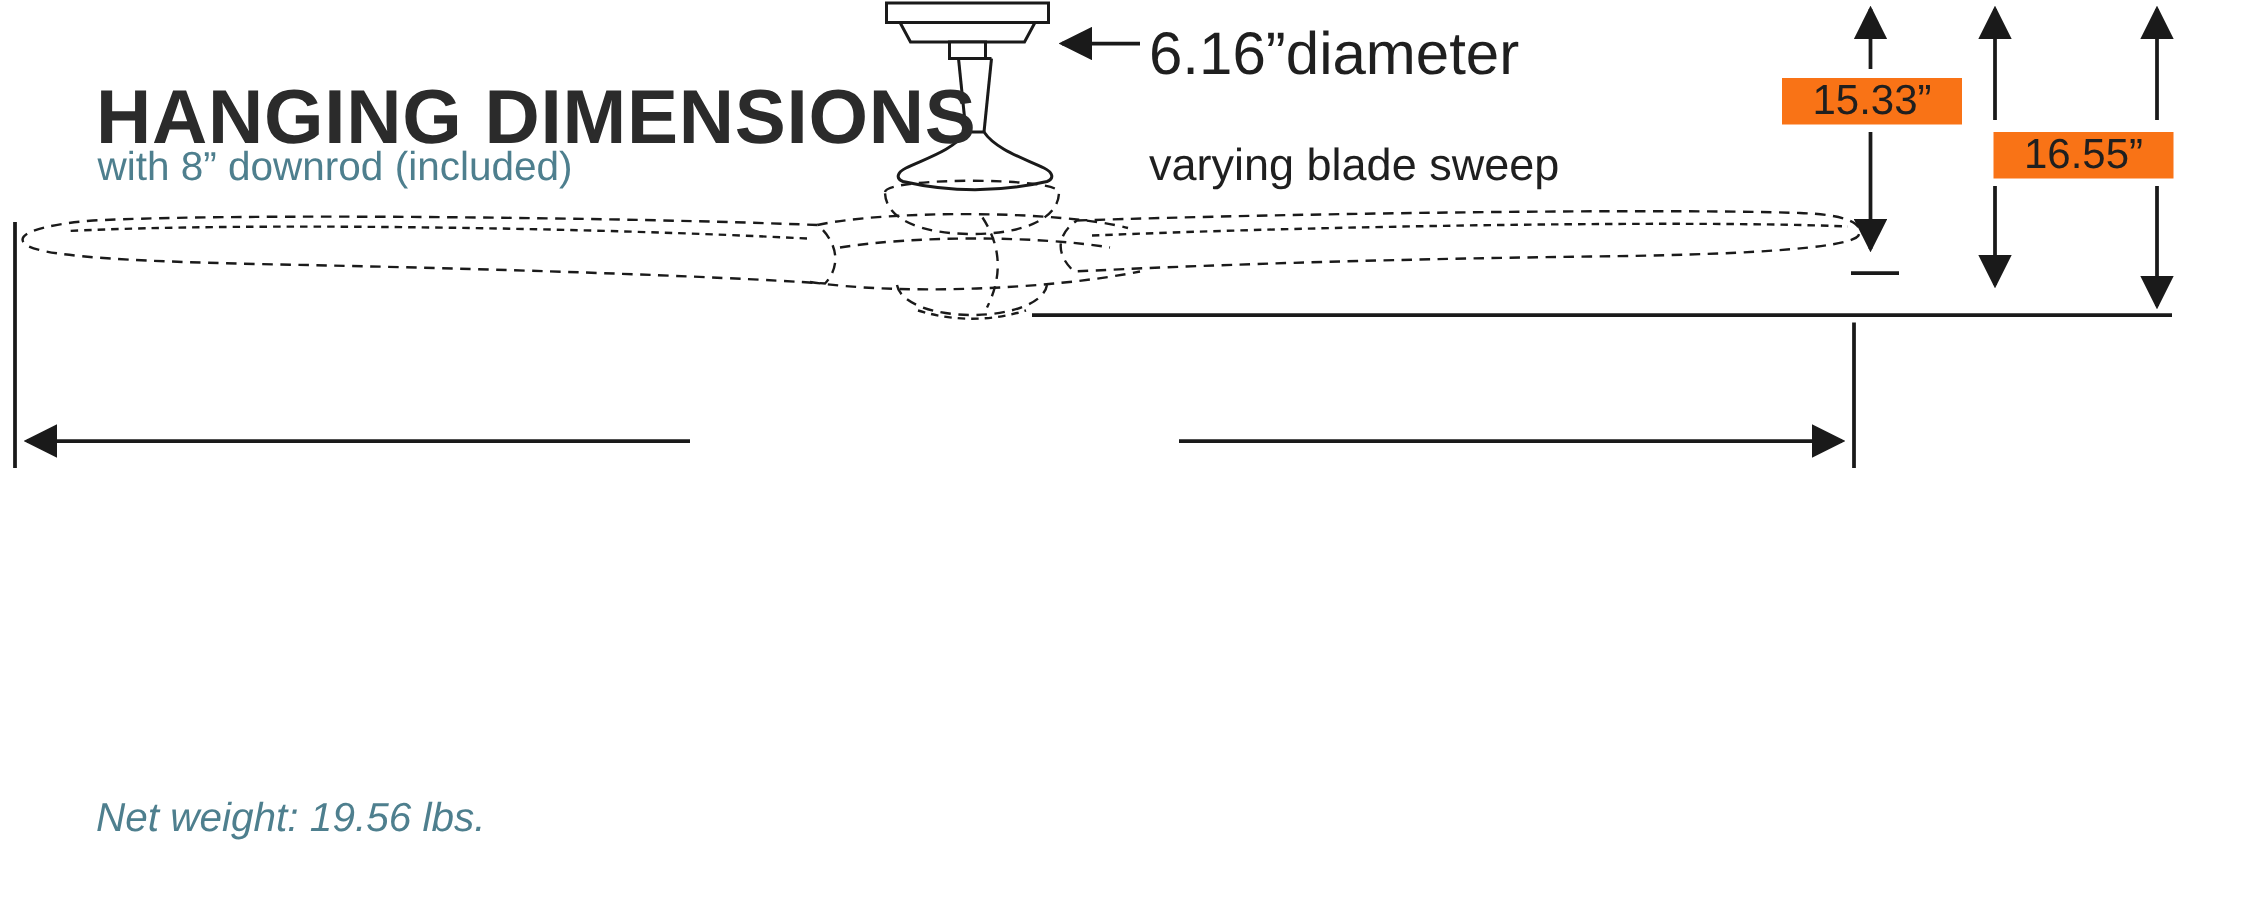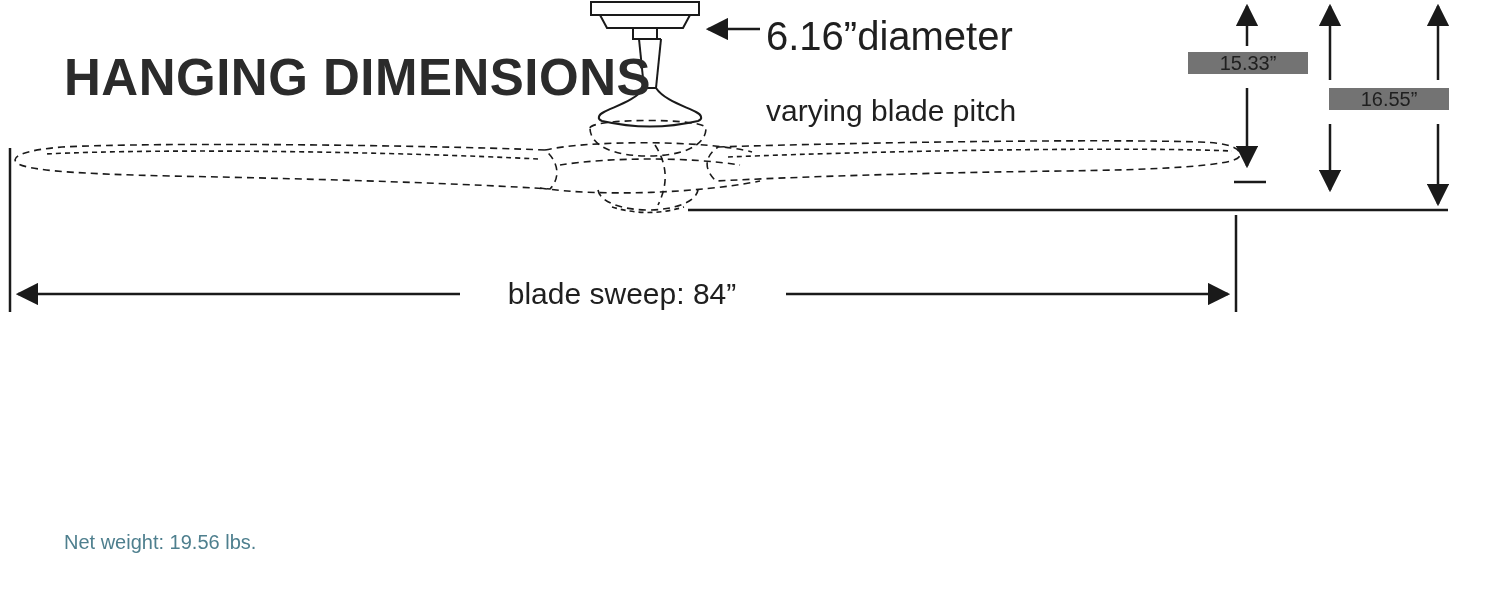--- a/index.html
+++ b/index.html
@@ -18,28 +18,28 @@
     left:64px;top:50px;
     font-size:51px;font-weight:700;letter-spacing:0.5px;
     color:#2b2b2b;
   }
   .subtitle{
     left:65px;top:97px;
     font-size:27px;color:var(--accent);font-weight:400;
   }
   .diameter{left:766px;top:14px;font-size:40px;}
   .pitch{left:766px;top:94px;font-size:30px;}
-  .dim{font-size:20px;text-align:center;width:120px;background:#737373;}
+  .dim{font-size:28px;text-align:center;width:120px;background:#f97316;}
   .dim1{left:1188px;top:52px;}
   .dim2{left:1275px;top:88px;}
   .dim3{left:1329px;top:88px;}
   .sweep{left:472px;top:277px;width:300px;font-size:30px;text-align:center;}
   .netweight{
     left:64px;top:531px;
-    font-size:20px;color:var(--accent);font-weight:400;
+    font-size:27px;color:var(--accent);font-weight:400;font-style:italic;
   }
 </style>
 </head>
 <body style="--ink: #1f1f1f; --accent: #4e7f8e; background: rgb(255, 255, 255);">
 
 <div class="stage">
 
   <svg class="diagram" width="1500" height="600" viewBox="0 0 1500 600">
     <defs>
       <marker id="ah" viewBox="0 0 10 10" refX="9" refY="5" markerWidth="9" markerHeight="9" orient="auto">
@@ -107,27 +107,27 @@
     <line x1="1236" y1="215" x2="1236" y2="312" stroke="#1a1a1a" stroke-width="2.5"></line>
 
     <g stroke="#1a1a1a" stroke-width="2.5">
       <line x1="460" y1="294" x2="18" y2="294" marker-end="url(#ah)"></line>
       <line x1="786" y1="294" x2="1228" y2="294" marker-end="url(#ah)"></line>
     </g>
   </svg>
 
   <div class="label title">HANGING DIMENSIONS</div>
 
+  <div class="label subtitle">with 8” downrod (included)</div>
 
   <div class="label diameter">6.16”diameter</div>
 
-  <div class="label pitch">varying blade pitch</div>
+  <div class="label pitch">varying blade sweep</div>
 
   <div class="label dim dim1">15.33”</div>
 
 
   <div class="label dim dim3">16.55”</div>
 
-  <div class="label sweep">blade sweep: 84”</div>
 
   <div class="label netweight">Net weight: 19.56 lbs.</div>
 
 </div>
 
 </body></html>

